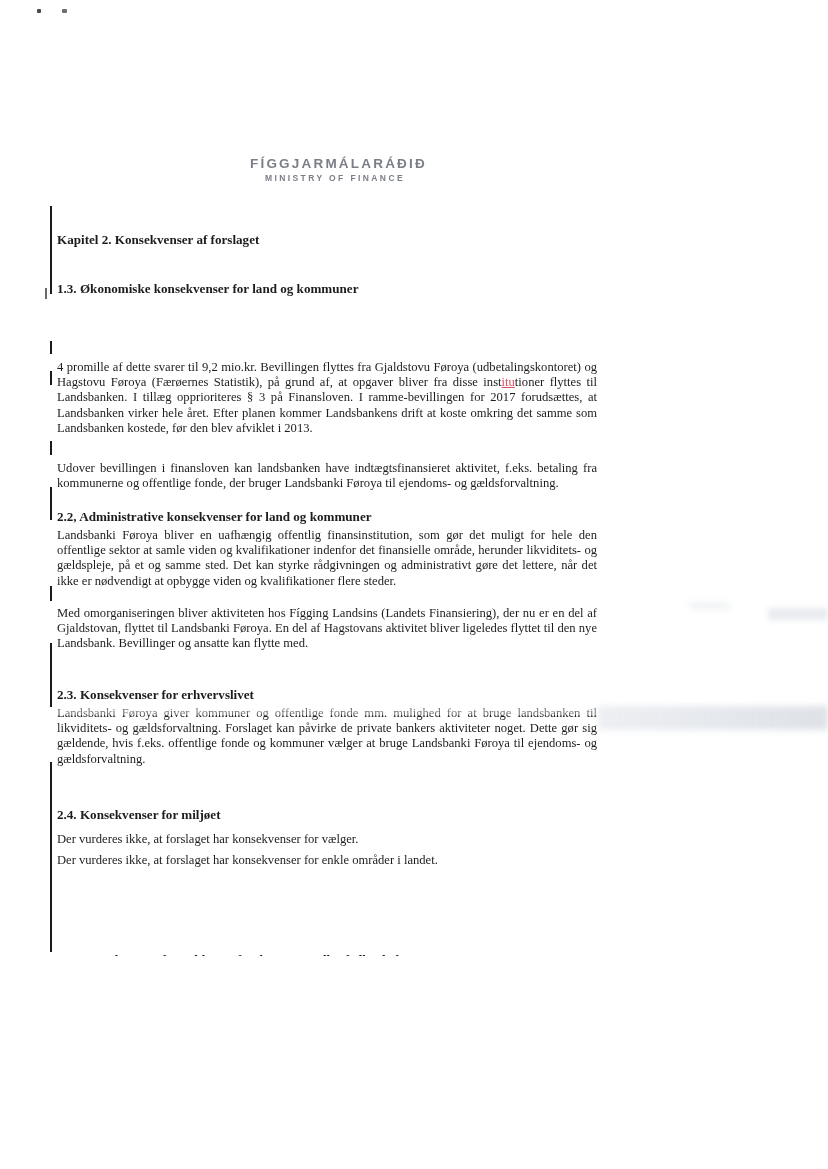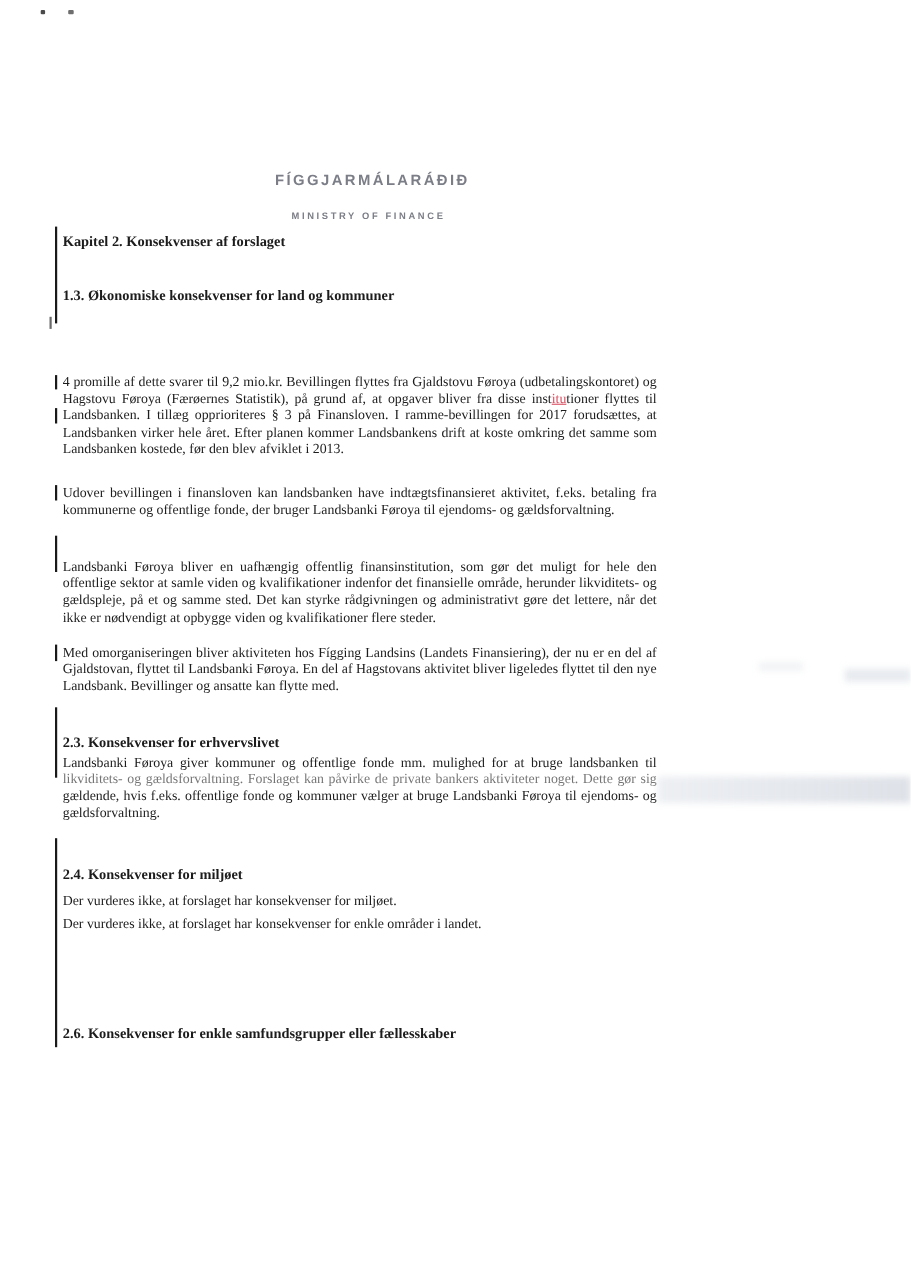--- a/index.html
+++ b/index.html
@@ -4,25 +4,25 @@
 <style>
   html,body { margin:0; padding:0; background:#ffffff; }
   .page {
     position:relative; width:828px; height:956px; background:#ffffff;
     font-family:"Liberation Serif","DejaVu Serif",serif; overflow:hidden;
   }
   
   .logo { position:absolute; left:250px; top:156px; width:170px; text-align:center;
           color:#7b7e87; font-family:"Liberation Sans","DejaVu Sans",sans-serif; }
   .logo-title { font-size:13.5px; font-weight:bold; letter-spacing:2.2px; white-space:nowrap; }
-  .logo-subtitle { font-size:8.5px; font-weight:bold; letter-spacing:2.4px; margin-top:20px; white-space:nowrap; }
+  .logo-subtitle { font-size:8.5px; font-weight:bold; letter-spacing:2.4px; margin-top:2px; white-space:nowrap; }
 
   
   .block { position:absolute; left:57px; width:540px; color:#1c1c1c;
-           font-size:12.6px; line-height:15.2px; text-align:justify; }
+           font-size:12.6px; line-height:15.2px; text-align:justify;margin-top:20px; }
   .heading { font-weight:bold; font-size:13.1px; white-space:nowrap; text-align:left; }
 
   .red-mark { color:#d94f63; text-decoration:underline; text-decoration-color:#d94f63; }
 
   
   .bar { position:absolute; left:50px; width:2px; background:#1a1a1a; }
   .bar-1 { top:206px; height:88px; }
   .bar-p1 { top:288px; height:11px; left:45px; width:1.5px; opacity:.65; }
   .bar-2 { top:341px; height:13px; }
   .bar-3 { top:371px; height:14px; }
@@ -74,28 +74,29 @@
   <div class="bar bar-8"></div>
 
   <div class="block heading" style="top:212px">Kapitel 2. Konsekvenser af forslaget</div>
 
   <div class="block heading" style="top:261px">1.3. Økonomiske konsekvenser for land og kommuner</div>
 
   <div class="block" style="top:340px"><span>4 promille af dette svarer til 9,2 mio.kr. Bevillingen flyttes fra Gjaldstovu Føroya (udbetalingskontoret) og Hagstovu Føroya (Færøernes Statistik), på grund af, at opgaver bliver fra disse inst</span><span class="red-mark">itu</span><span>tioner flyttes til Landsbanken. I tillæg opprioriteres § 3 på Finansloven. I ramme-bevillingen for 2017 forudsættes, at Landsbanken virker hele året. Efter planen kommer Landsbankens drift at koste omkring det samme som Landsbanken kostede, før den blev afviklet i 2013.</span></div>
 
   <div class="block" style="top:441px">Udover bevillingen i finansloven kan landsbanken have indtægtsfinansieret aktivitet, f.eks. betaling fra kommunerne og offentlige fonde, der bruger Landsbanki Føroya til ejendoms- og gældsforvaltning.</div>
 
+  <div class="block heading" style="top:489px">2.2, Administrative konsekvenser for land og kommuner</div>
   <div class="block" style="top:508px">Landsbanki Føroya bliver en uafhængig offentlig finansinstitution, som gør det muligt for hele den offentlige sektor at samle viden og kvalifikationer indenfor det finansielle område, herunder likviditets- og gældspleje, på et og samme sted. Det kan styrke rådgivningen og administrativt gøre det lettere, når det ikke er nødvendigt at opbygge viden og kvalifikationer flere steder.</div>
   <div class="block" style="top:586px">Med omorganiseringen bliver aktiviteten hos Fígging Landsins (Landets Finansiering), der nu er en del af Gjaldstovan, flyttet til Landsbanki Føroya. En del af Hagstovans aktivitet bliver ligeledes flyttet til den nye Landsbank. Bevillinger og ansatte kan flytte med.</div>
 
   <div class="block heading" style="top:667px">2.3. Konsekvenser for erhvervslivet</div>
   <div class="block" style="top:686px">Landsbanki Føroya giver kommuner og offentlige fonde mm. mulighed for at bruge landsbanken til likviditets- og gældsforvaltning. Forslaget kan påvirke de private bankers aktiviteter noget. Dette gør sig gældende, hvis f.eks. offentlige fonde og kommuner vælger at bruge Landsbanki Føroya til ejendoms- og gældsforvaltning.</div>
 
   <div class="block heading" style="top:787px">2.4. Konsekvenser for miljøet</div>
-  <div class="block" style="top:812px">Der vurderes ikke, at forslaget har konsekvenser for miljøet.</div>
+  <div class="block" style="top:812px">Der vurderes ikke, at forslaget har konsekvenser for vælger.</div>
 
   <div class="block" style="top:833px">Der vurderes ikke, at forslaget har konsekvenser for enkle områder i landet.</div>
 
   <div class="block heading" style="top:932px">2.6. Konsekvenser for enkle samfundsgrupper eller fællesskaber</div>
 
   <div class="fade-line fade-1"></div>
   <div class="fade-line fade-2"></div>
   <div class="smudge smudge-1"></div>
   <div class="smudge smudge-2"></div>
   <div class="smudge smudge-3"></div>

